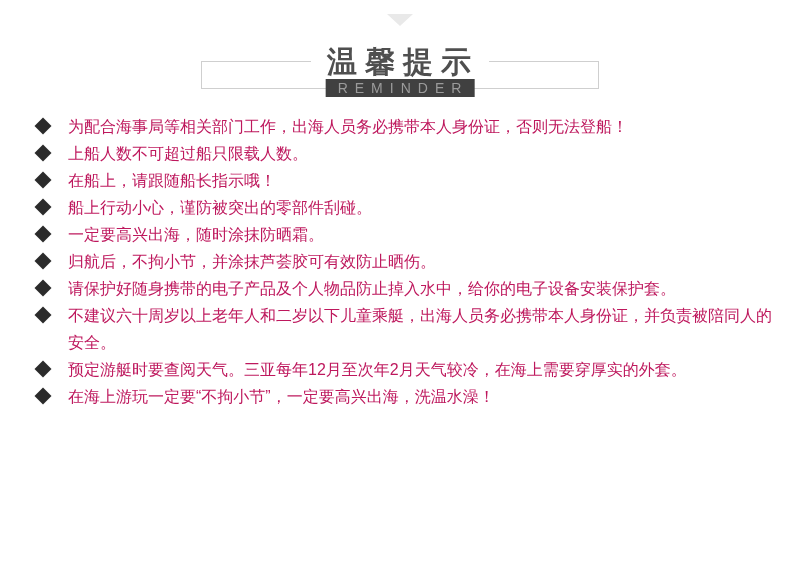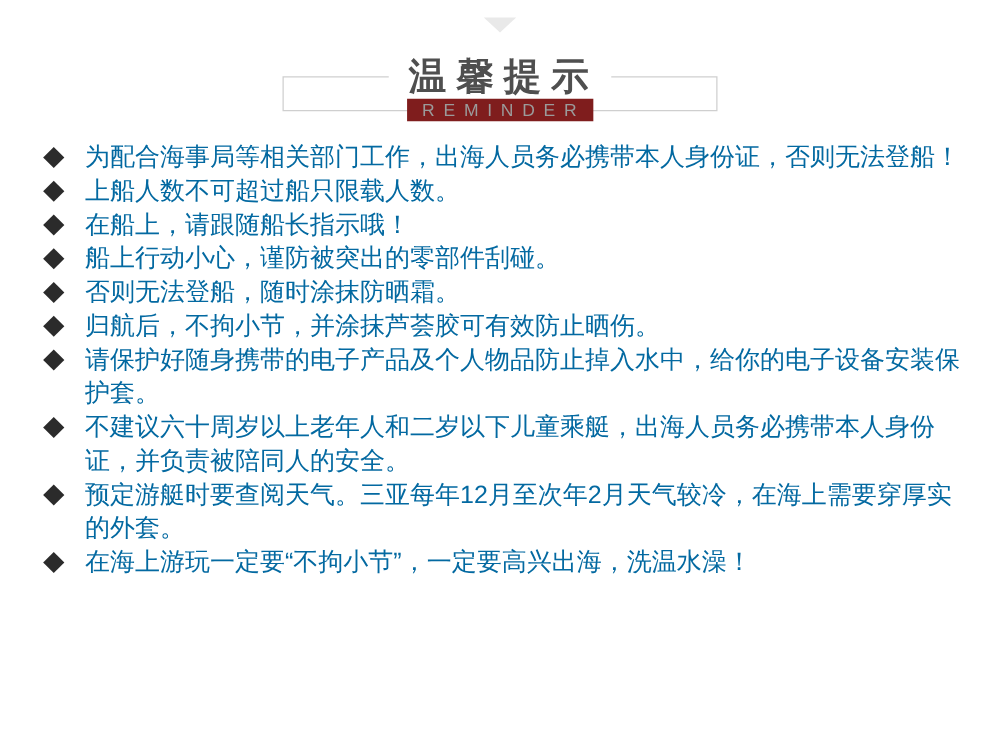--- a/index.html
+++ b/index.html
@@ -15,21 +15,21 @@
   
   .chevron {
     width: 0; height: 0;
     margin: 14px auto 0;
     border-left: 13px solid transparent;
     border-right: 13px solid transparent;
     border-top: 12px solid #e9e9e9;
   }
   .title-frame {
     position: relative;
-    width: 348px; height: 28px;
+    width: 398px; height: 28px;
     margin: 35px auto 0;
     border: 1px solid #cfcfcf;
   }
   .frame-title {
     position: absolute;
     left: 50%; top: 0;
     transform: translate(-50%, -50%);
     margin: 0;
     background: #ffffff;
     padding: 0 10px 0 16px;
@@ -37,41 +37,41 @@
     line-height: 34px;
     font-weight: 700;
     letter-spacing: 8px;
     color: #4f4f4f;
     white-space: nowrap;
   }
   .frame-subtitle {
     position: absolute;
     left: 50%; bottom: 0;
     transform: translate(-50%, 50%);
-    background: #7f1d1d;
+    background: #404040;
     padding: 0 6px 0 12px;
     font-size: 14px;
     line-height: 18px;
     letter-spacing: 7px;
     color: #9b9b9b;
     white-space: nowrap;
   }
 
   
   .reminder-list {
     list-style: none;
     margin: 24px 28px 0 35px;
     padding: 0;
   }
   .reminder-list li {
     position: relative;
     padding-left: 33px;
-    font-size: 20px;
+    font-size: 16px;
     line-height: 27px;
-    color: #0369a1;
+    color: #be185d;
   }
   .diamond {
     position: absolute;
     left: 2px; top: 7px;
     width: 12px; height: 12px;
     background: #2b2b2b;
     transform: rotate(45deg);
   }
 </style>
 </head>
@@ -99,21 +99,21 @@
       <li>
       <span class="diamond"></span>
       <span>在船上，请跟随船长指示哦！</span>
     </li>
       <li>
       <span class="diamond"></span>
       <span>船上行动小心，谨防被突出的零部件刮碰。</span>
     </li>
       <li>
       <span class="diamond"></span>
-      <span>否则无法登船，随时涂抹防晒霜。</span>
+      <span>一定要高兴出海，随时涂抹防晒霜。</span>
     </li>
       <li>
       <span class="diamond"></span>
       <span>归航后，不拘小节，并涂抹芦荟胶可有效防止晒伤。</span>
     </li>
       <li>
       <span class="diamond"></span>
       <span>请保护好随身携带的电子产品及个人物品防止掉入水中，给你的电子设备安装保护套。</span>
     </li>
       <li>

